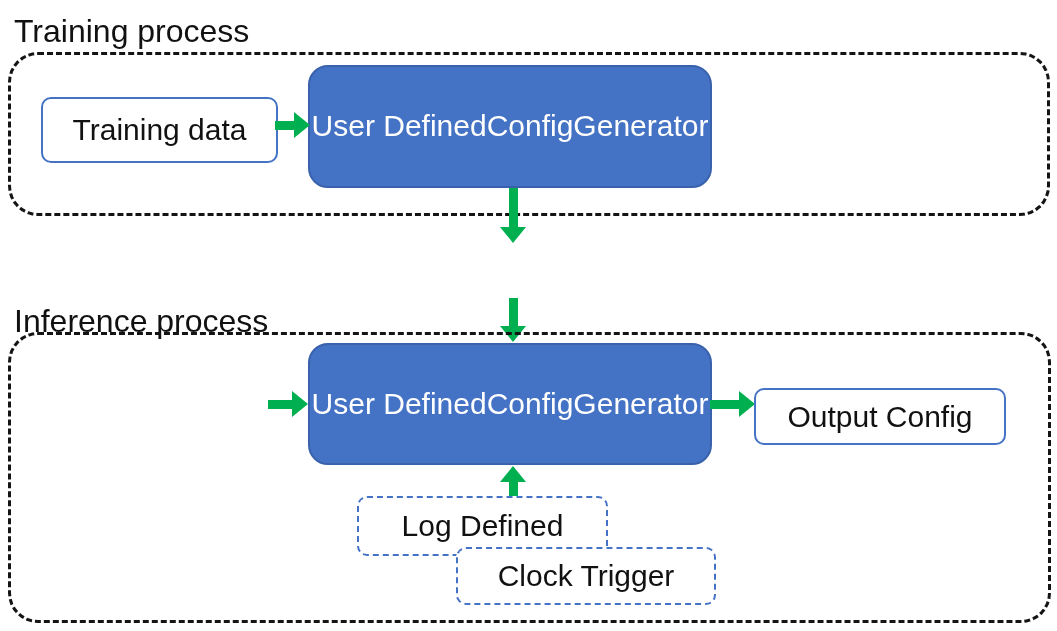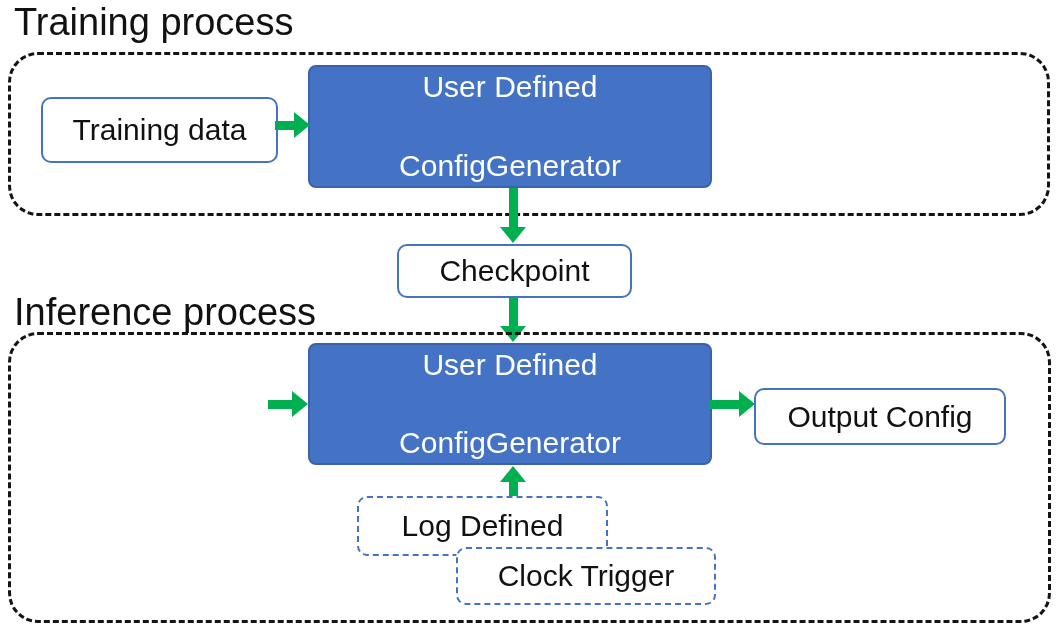--- a/index.html
+++ b/index.html
@@ -18,24 +18,25 @@
   }
   .canvas {
     position: relative;
     width: 1057px;
     height: 631px;
     background: #ffffff;
     overflow: hidden;
   }
   .section-label {
     position: absolute;
-    font-size: 38px;
+    font-size: 32px;
     color: var(--text-black);
     white-space: nowrap;
     letter-spacing: 0px;
+    margin-top: 12px;
   }
   .dashed-container {
     position: absolute;
     border: 3px dashed var(--outline-black);
     border-radius: 30px;
     background: transparent;
   }
   .white-box {
     position: absolute;
     background: var(--box-white);
@@ -45,25 +46,25 @@
     align-items: center;
     justify-content: center;
     font-size: 30px;
     color: var(--text-black);
     white-space: nowrap;
   }
   .blue-box {
     position: absolute;
     background: var(--accent-blue);
     border: 2px solid var(--accent-blue-dark);
-    border-radius: 8px;
+    border-radius: 20px;
     display: flex;
-    flex-direction: column;
+    flex-direction: row;
     align-items: center;
-    justify-content: space-between;
+    justify-content: center;
     color: #ffffff;
     font-size: 30px;
     line-height: 1.35;
     text-align: center;
   }
   .trigger-box {
     position: absolute;
     background: var(--box-white);
     border: 2px dashed var(--accent-blue);
     border-radius: 10px;
@@ -148,21 +149,20 @@
   <div class="arrow-h" id="arrow-train-in">
     <div class="shaft"></div>
     <div class="head"></div>
   </div>
 
   <div class="arrow-v" id="arrow-gen-to-ckpt">
     <div class="shaft"></div>
     <div class="head-down"></div>
   </div>
 
-  <div class="white-box" id="checkpoint-box">Checkpoint</div>
 
   <div class="arrow-v" id="arrow-ckpt-to-gen">
     <div class="shaft"></div>
     <div class="head-down"></div>
   </div>
 
   <div class="section-label" id="inference-label">Inference process</div>
 
   <div class="dashed-container" id="inference-container"></div>
 

